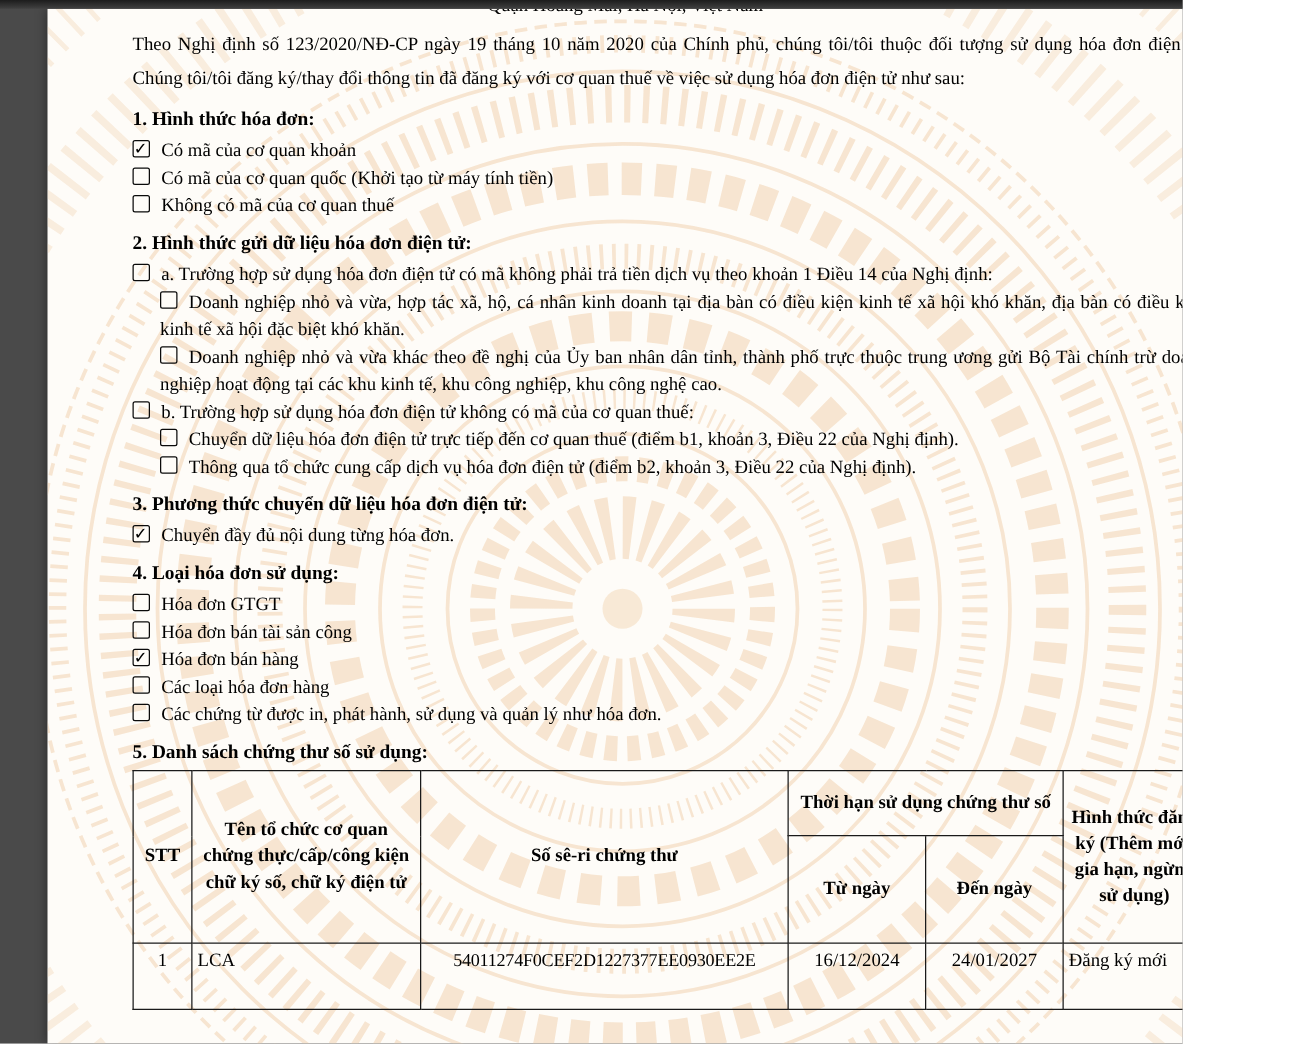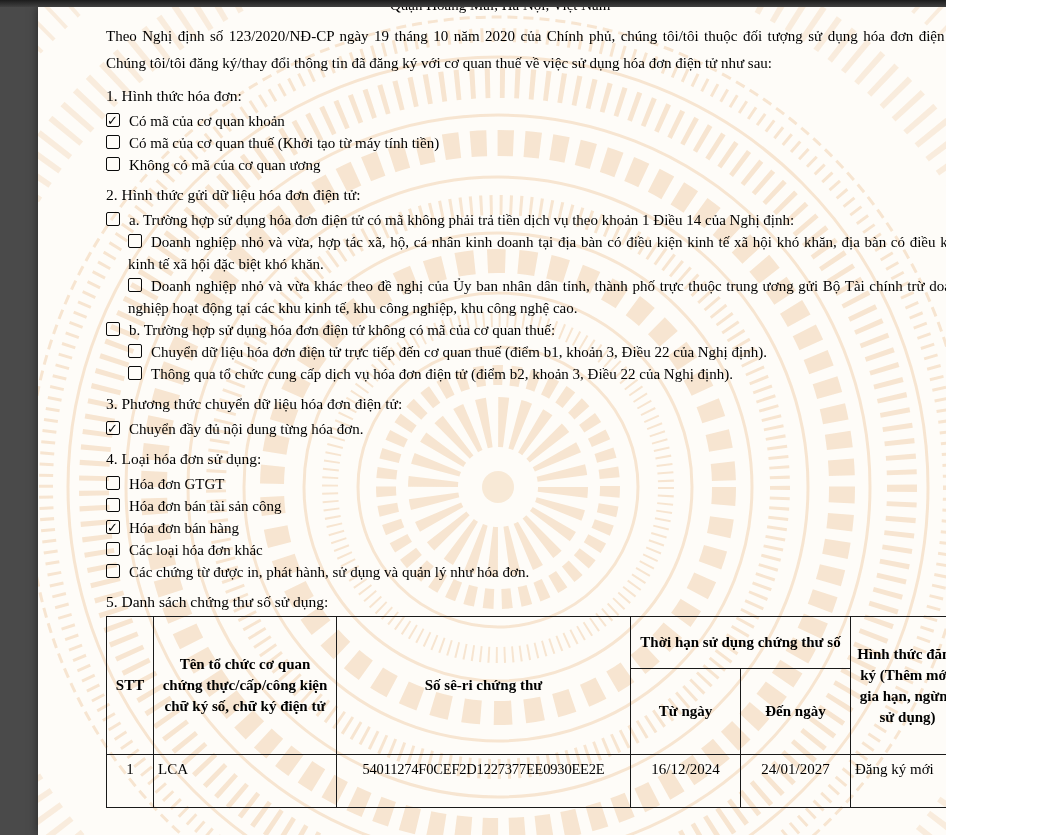--- a/index.html
+++ b/index.html
@@ -10,21 +10,21 @@
   }
   #viewer{position:relative;width:946px;height:835px;background:#4a4a4a;overflow:hidden;}
   #topbar{position:absolute;top:0;left:0;width:1037px;height:7px;
     background:linear-gradient(#1c1c1c,#414141);z-index:6;}
   #page{position:absolute;left:38px;top:7px;width:991px;height:828px;
     background:#fefcf8;overflow:hidden;box-shadow:0 0 9px rgba(0,0,0,.5);}
   #watermark{position:absolute;left:0;top:0;pointer-events:none;}
   #content{position:absolute;left:68px;top:0;width:860px;font-size:15px;}
   .cutoff-line{position:absolute;left:352px;top:-10px;font-size:15px;white-space:nowrap;}
   .intro{margin:16px 0 0 0;line-height:27px;text-align:justify;}
-  .sec-title{font-weight:normal;font-size:15.5px;line-height:21px;margin:8px 0 4px 0;}
+  .sec-title{font-weight:bold;font-size:15.5px;line-height:21px;margin:8px 0 4px 0;}
   .crow{line-height:22px;text-align:justify;}
   .ind1{padding-left:22px;}
   .cb{display:inline-block;width:12px;height:12px;border:1.6px solid #0a0a0a;border-radius:2px;
     vertical-align:-1px;margin-right:9px;position:relative;background:transparent;}
   .cb.checked::after{content:"\2713";position:absolute;left:0px;top:-4px;font-size:13px;
     font-weight:bold;font-family:"DejaVu Sans",sans-serif;color:#000;}
   table.cert{border-collapse:collapse;margin-top:4px;table-layout:fixed;width:858px;
     font-size:15px;}
   table.cert th,table.cert td{border:1.4px solid #1a1a1a;padding:2px 4px;overflow:hidden;}
   table.cert th{font-weight:bold;text-align:center;vertical-align:middle;line-height:21px;}
@@ -72,22 +72,22 @@
 
     <div class="cutoff-line">Quận Hoàng Mai, Hà Nội, Việt Nam</div>
 
     <div id="content">
 
       <p class="intro">Theo Nghị định số 123/2020/NĐ-CP ngày 19 tháng 10 năm 2020 của Chính phủ, chúng tôi/tôi thuộc đối tượng sử dụng hóa đơn điện tử. Chúng tôi/tôi đăng ký/thay đổi thông tin đã đăng ký với cơ quan thuế về việc sử dụng hóa đơn điện tử như sau:</p>
 
       <div>
         <div class="sec-title">1. Hình thức hóa đơn:</div>
         <div class="crow"><span class="cb checked"></span><span>Có mã của cơ quan khoản</span></div>
-        <div class="crow"><span class="cb"></span><span>Có mã của cơ quan thuế (Khởi tạo từ máy tính tiền)</span></div>
-        <div class="crow"><span class="cb"></span><span>Không có mã của cơ quan ương</span></div>
+        <div class="crow"><span class="cb"></span><span>Có mã của cơ quan quốc (Khởi tạo từ máy tính tiền)</span></div>
+        <div class="crow"><span class="cb"></span><span>Không có mã của cơ quan thuế</span></div>
       </div>
 
       <div>
         <div class="sec-title">2. Hình thức gửi dữ liệu hóa đơn điện tử:</div>
         <div class="crow"><span class="cb"></span><span>a. Trường hợp sử dụng hóa đơn điện tử có mã không phải trả tiền dịch vụ theo khoản 1 Điều 14 của Nghị định:</span></div>
         <div class="crow ind1"><span class="cb"></span><span>Doanh nghiệp nhỏ và vừa, hợp tác xã, hộ, cá nhân kinh doanh tại địa bàn có điều kiện kinh tế xã hội khó khăn, địa bàn có điều kiện kinh tế xã hội đặc biệt khó khăn.</span></div>
         <div class="crow ind1"><span class="cb"></span><span>Doanh nghiệp nhỏ và vừa khác theo đề nghị của Ủy ban nhân dân tỉnh, thành phố trực thuộc trung ương gửi Bộ Tài chính trừ doanh nghiệp hoạt động tại các khu kinh tế, khu công nghiệp, khu công nghệ cao.</span></div>
         <div class="crow"><span class="cb"></span><span>b. Trường hợp sử dụng hóa đơn điện tử không có mã của cơ quan thuế:</span></div>
         <div class="crow ind1"><span class="cb"></span><span>Chuyển dữ liệu hóa đơn điện tử trực tiếp đến cơ quan thuế (điểm b1, khoản 3, Điều 22 của Nghị định).</span></div>
         <div class="crow ind1"><span class="cb"></span><span>Thông qua tổ chức cung cấp dịch vụ hóa đơn điện tử (điểm b2, khoản 3, Điều 22 của Nghị định).</span></div>
@@ -96,21 +96,21 @@
       <div>
         <div class="sec-title">3. Phương thức chuyển dữ liệu hóa đơn điện tử:</div>
         <div class="crow"><span class="cb checked"></span><span>Chuyển đầy đủ nội dung từng hóa đơn.</span></div>
       </div>
 
       <div>
         <div class="sec-title">4. Loại hóa đơn sử dụng:</div>
         <div class="crow"><span class="cb"></span><span>Hóa đơn GTGT</span></div>
         <div class="crow"><span class="cb"></span><span>Hóa đơn bán tài sản công</span></div>
         <div class="crow"><span class="cb checked"></span><span>Hóa đơn bán hàng</span></div>
-        <div class="crow"><span class="cb"></span><span>Các loại hóa đơn khác</span></div>
+        <div class="crow"><span class="cb"></span><span>Các loại hóa đơn hàng</span></div>
         <div class="crow"><span class="cb"></span><span>Các chứng từ được in, phát hành, sử dụng và quản lý như hóa đơn.</span></div>
       </div>
 
       <div>
         <div class="sec-title">5. Danh sách chứng thư số sử dụng:</div>
         <table class="cert">
           <colgroup>
             <col style="width:47px">
               <col style="width:183px">
               <col style="width:294px">

